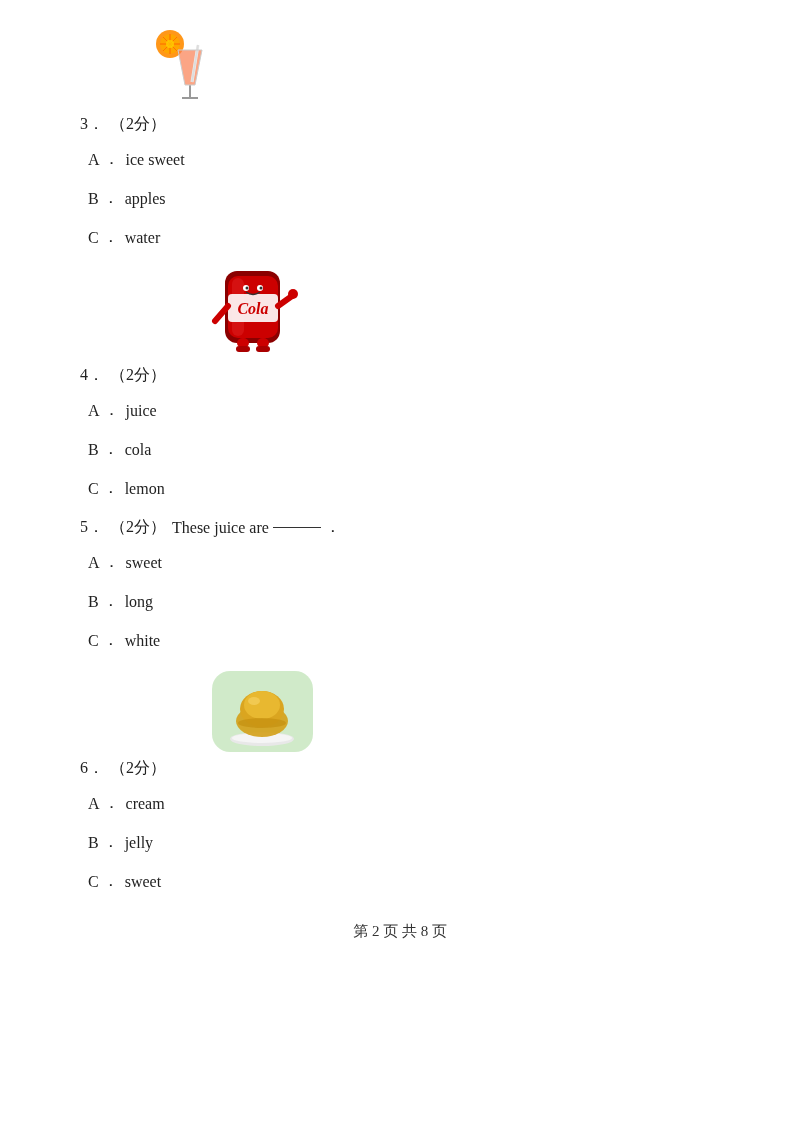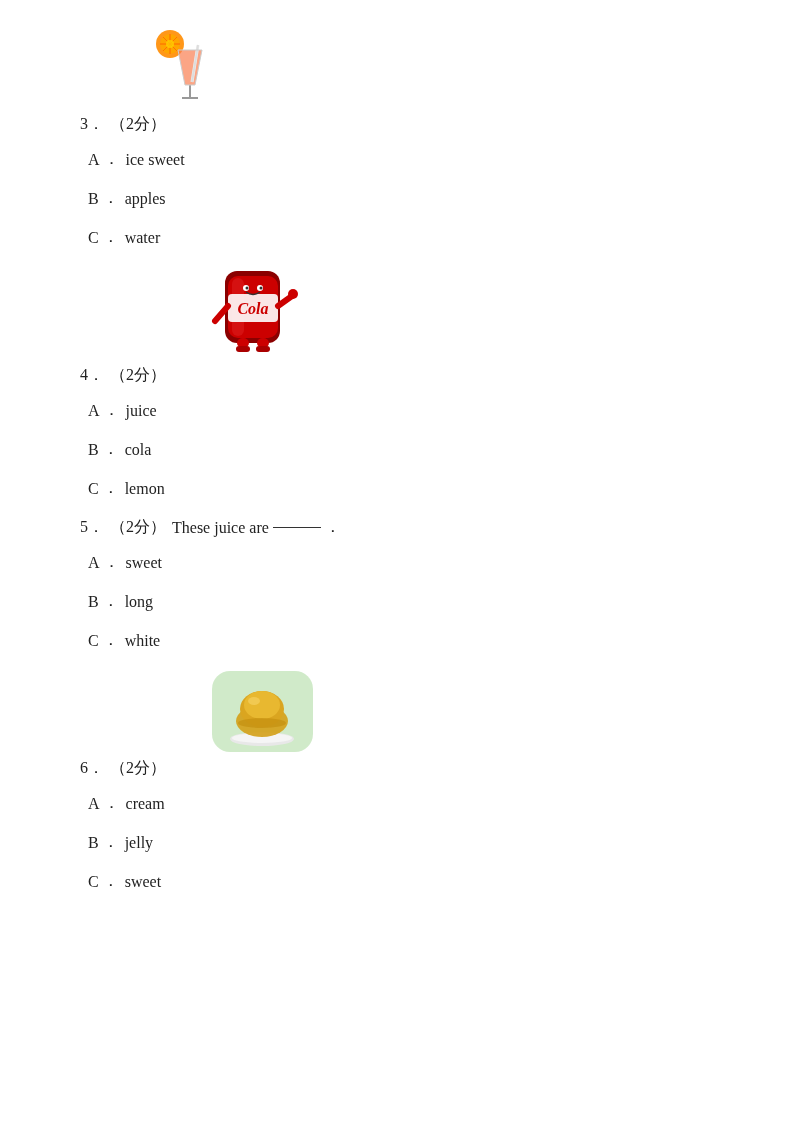--- a/index.html
+++ b/index.html
@@ -258,14 +258,17 @@
       <span class="dot">．</span>
       <span>jelly</span>
     </div>
     <div class="option-line">
       <span class="option-letter">C</span>
       <span class="dot">．</span>
       <span>sweet</span>
     </div>
   </div>
 
+  <div class="page-footer">
+    <span>第 2 页 共 8 页</span>
+  </div>
 
 </div>
 
 </body></html>

